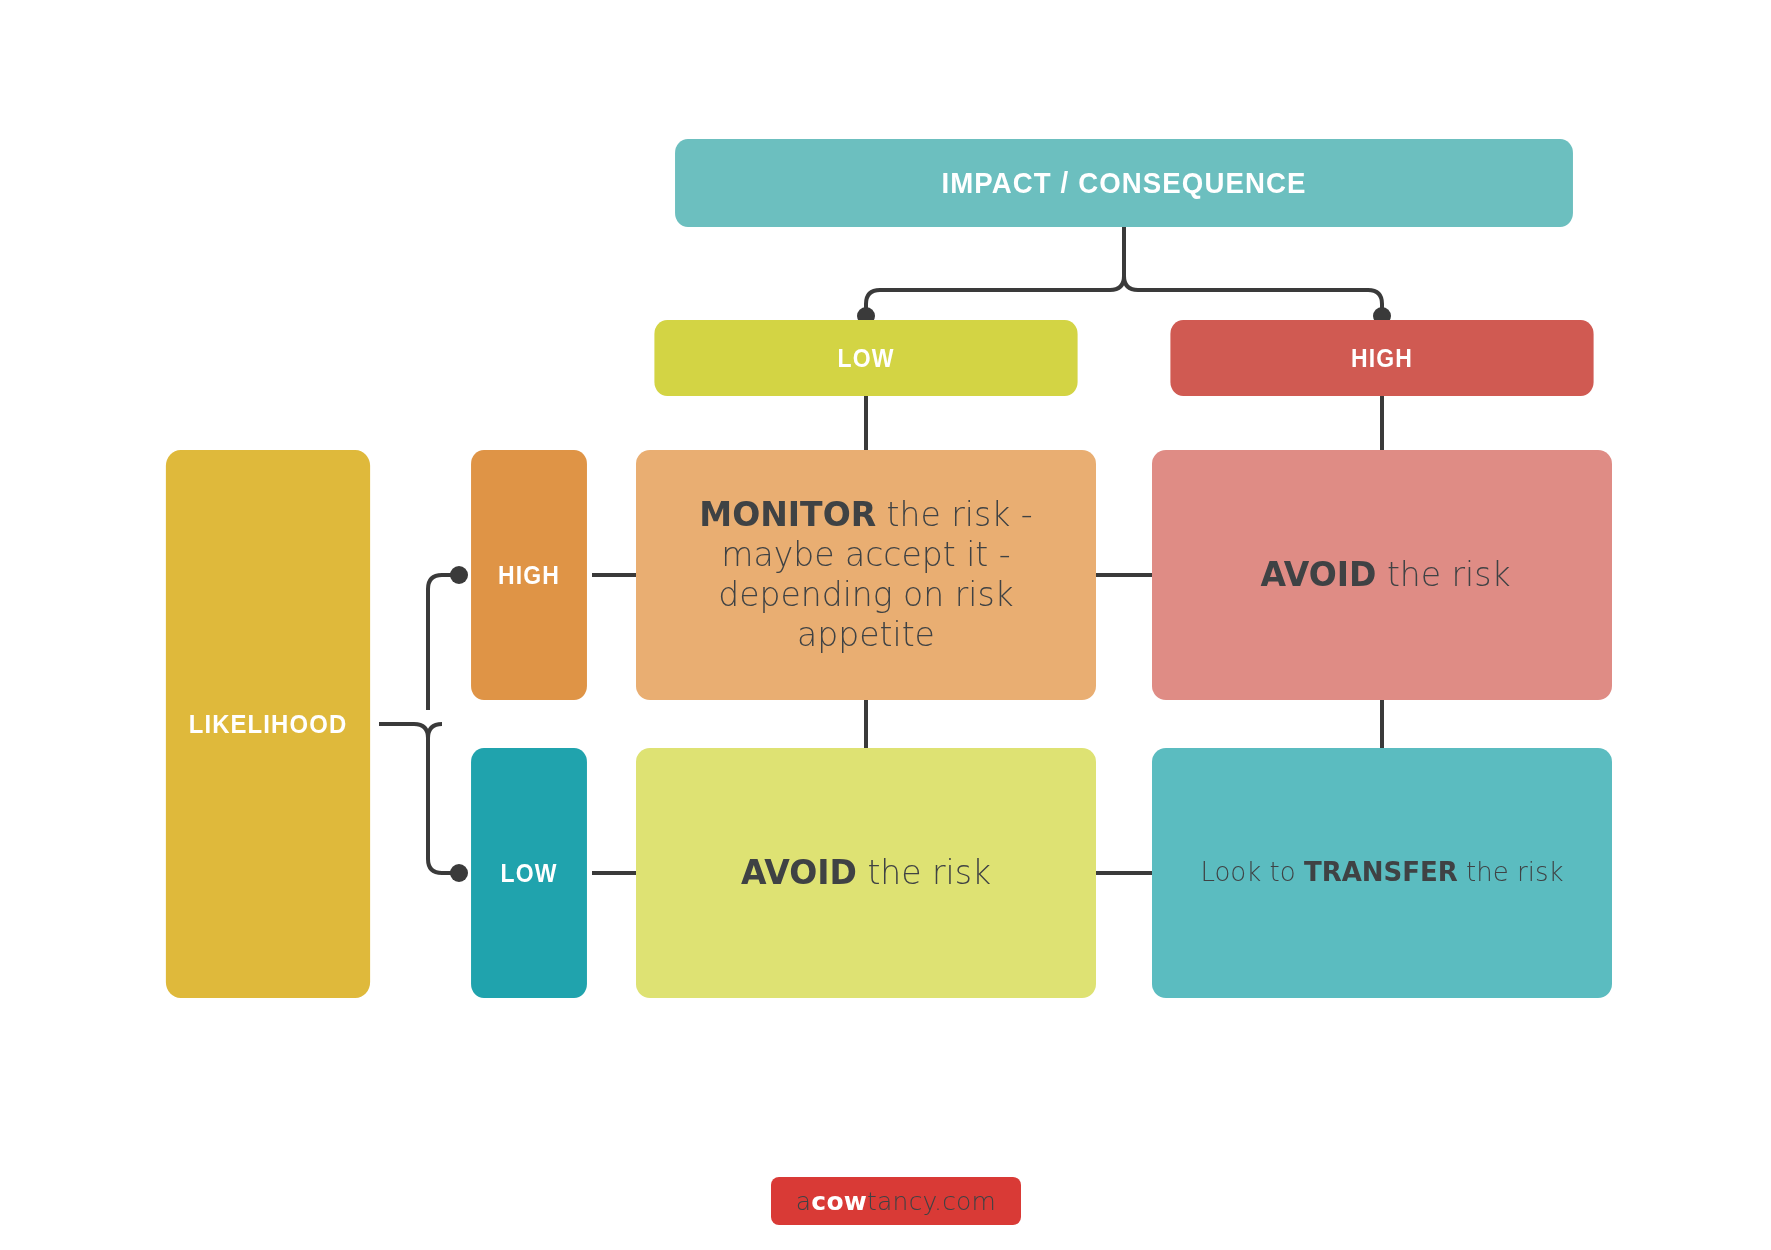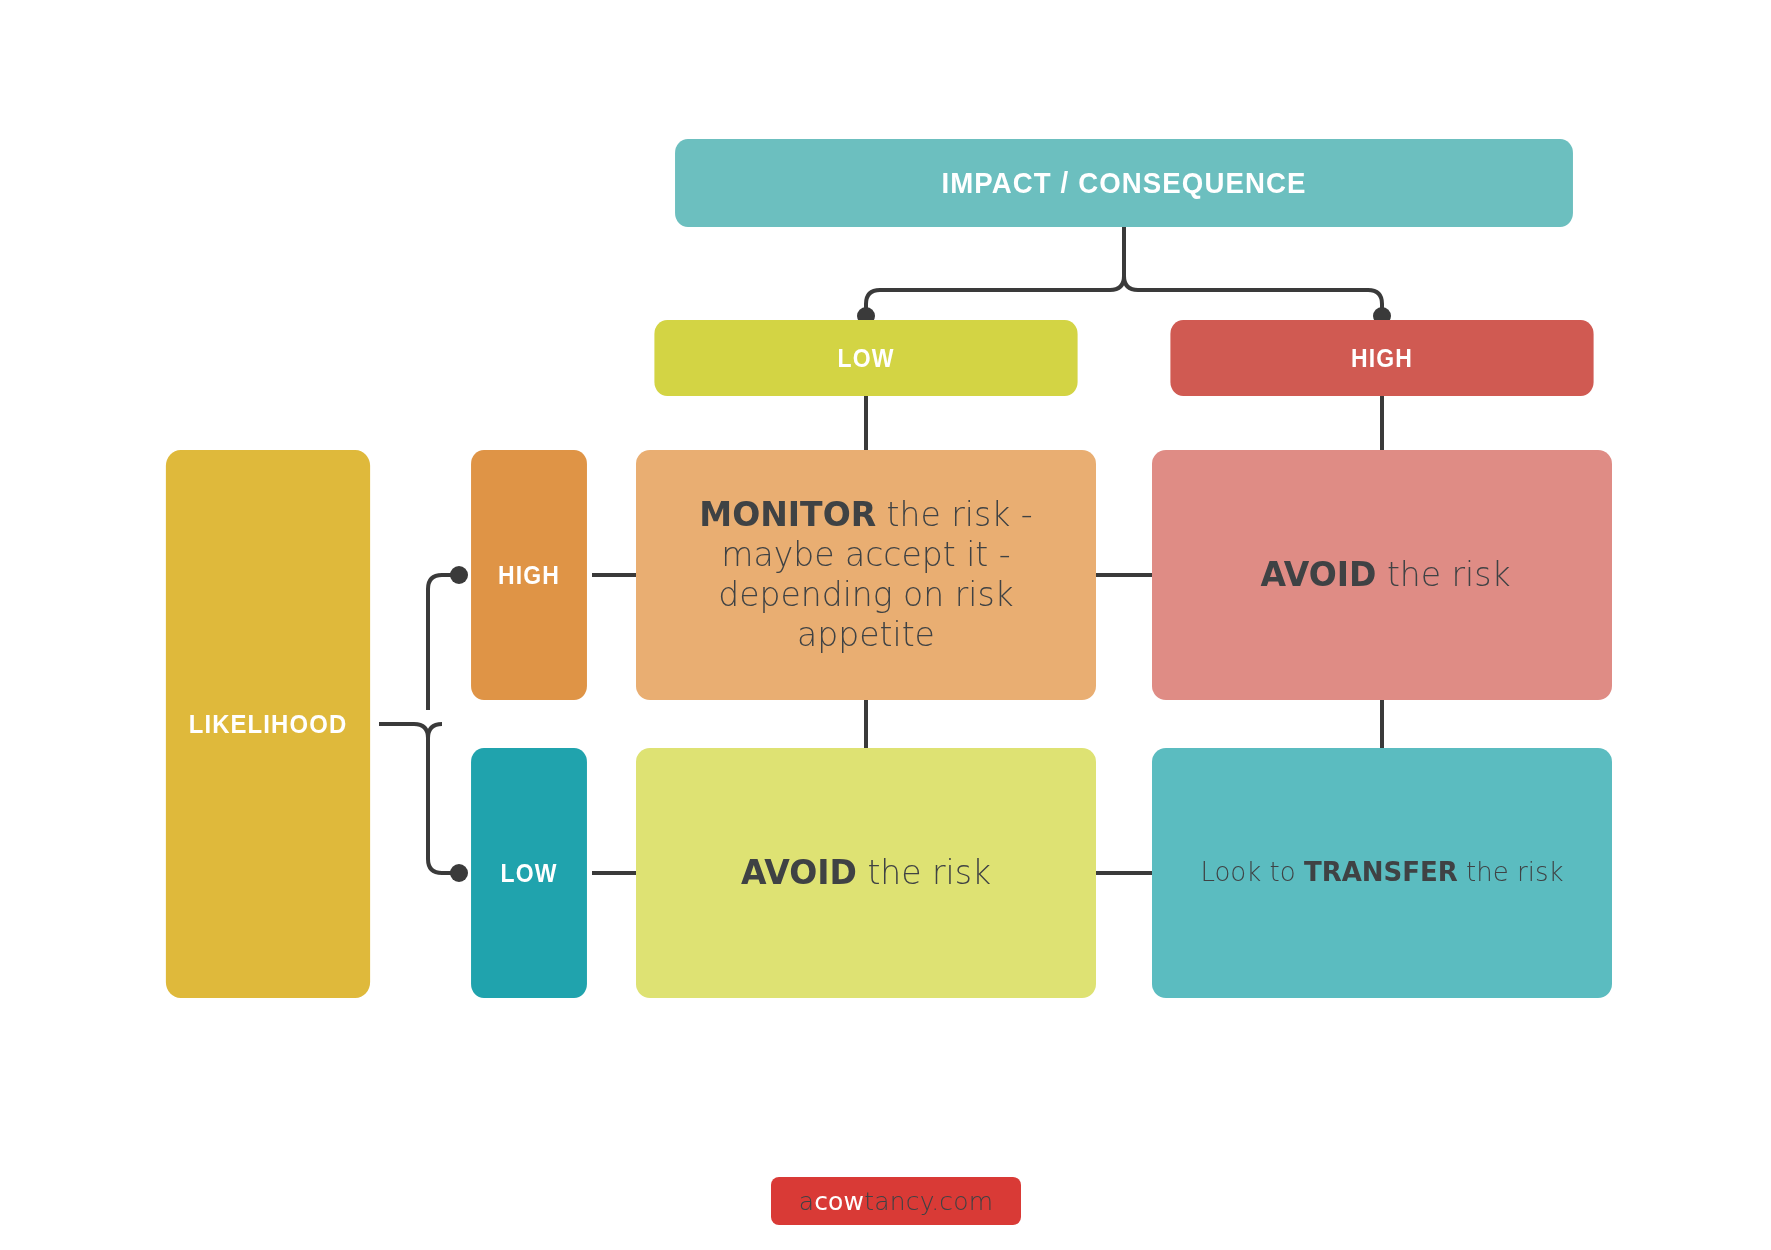--- a/index.html
+++ b/index.html
@@ -43,21 +43,21 @@
   #cell-transfer{left:1152px;top:748px;width:460px;height:250px;background:#5BBCC0;font-size:26px;}
 
   
   #footer-logo{
     position:absolute;left:771px;top:1177px;width:250px;height:48px;
     background:#D93A36;border-radius:8px;
     display:flex;align-items:center;justify-content:center;
     font-family:"DejaVu Sans","Liberation Sans",sans-serif;
     font-size:25px;font-weight:300;color:#3F4244;letter-spacing:.2px;
   }
-  #footer-logo .cow{color:#ffffff;font-weight:400;}
+  #footer-logo .cow{color:#ffffff;font-weight:700;}
 
   svg#wires{position:absolute;left:0;top:0;width:1771px;height:1250px;pointer-events:none;}
   svg#wires path,svg#wires line{fill:none;stroke:#3A3A3A;stroke-width:4;}
   svg#wires circle{fill:#3A3A3A;}
 </style>
 </head>
 <body>
 
 <div id="stage">
 

